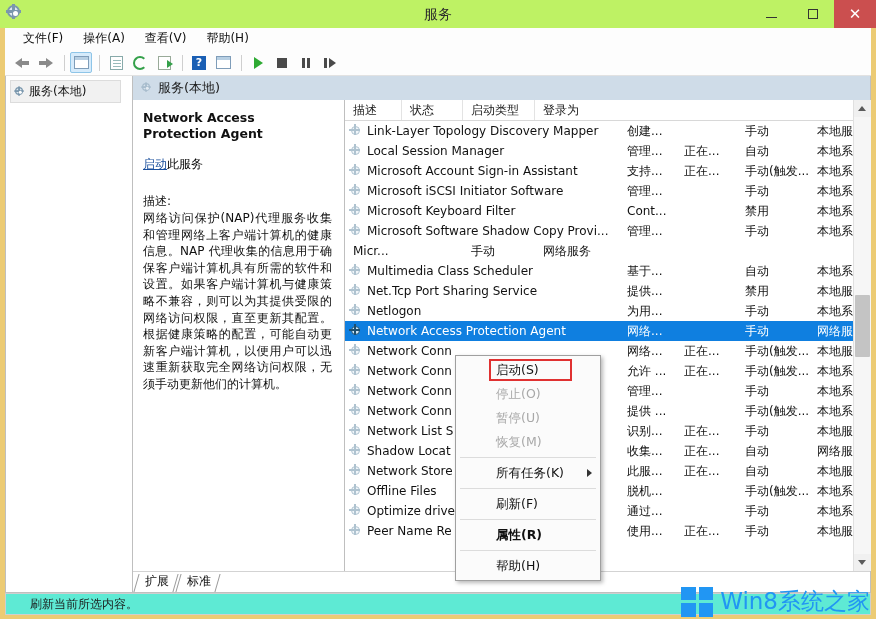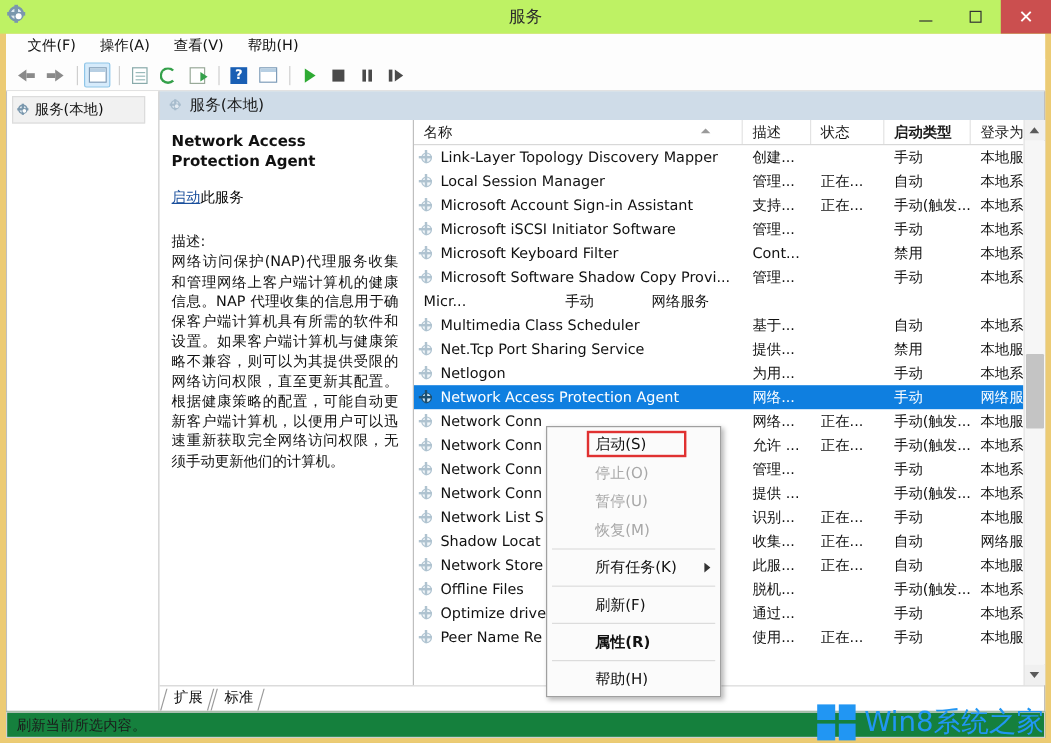--- a/index.html
+++ b/index.html
@@ -208,39 +208,39 @@
     display:flex; align-items:center;
     padding-left: 8px;
     border-right: 1px solid #e3e3e3;
     position: relative;
     font-family:"DejaVu Sans",sans-serif;
     white-space: nowrap; overflow: hidden;
   }
   .hc.c-name { flex: 0 0 274px; }
   .hc.c-desc { flex: 0 0 57px; }
   .hc.c-state { flex: 0 0 61px; }
-  .hc.c-start { flex: 0 0 72px; font-weight: bold; }
+  .hc.c-start { flex: 0 0 72px; }
   .hc.c-logon { flex: 1 1 auto; border-right:none;}
   .sortmark {
     position:absolute; right: 26px; top: 7px;
     width:0;height:0;border-left:4px solid transparent;border-right:4px solid transparent;
     border-bottom:4px solid #9a9a9a;
   }
 
   .lbody { flex: 1 1 auto; overflow: hidden; position: relative; }
   .row {
     display: flex; align-items: center;
     height: 20px;
     font-size: 12px; color: #111;
     font-family:"DejaVu Sans",sans-serif;
     white-space: nowrap;
   }
   .row.sel { background: #0f7fe0; color: #fff; }
   .row .cell { overflow: hidden; padding-left: 8px; }
-  .cell.c-name { flex: 0 0 274px; display:flex; align-items:flex-end; gap:5px; padding-left: 4px;}
+  .cell.c-name { flex: 0 0 274px; display:flex; align-items:flex-start; gap:5px; padding-left: 4px;}
   .cell.c-desc { flex: 0 0 57px; }
   .cell.c-state { flex: 0 0 61px; }
   .cell.c-start { flex: 0 0 72px; }
   .cell.c-logon { flex: 1 1 auto; }
   .row .gear-ico {
     flex: 0 0 13px; width:13px; height:13px; position:relative; opacity:.55;
   }
   .gear-ico .g {
     width: 9px; height: 9px; border-radius: 50%;
     border: 1.6px solid #6f93ab; background: #e7f0f6;
@@ -287,23 +287,23 @@
   }
   .tab::after {
     content:""; position:absolute; right:1px; top:2px; bottom:0; width:1px;
     background:#9a9a9a; transform: skewX(-16deg);
   }
 
   
   .statusbar {
     flex: 0 0 22px;
     display: flex; align-items: center;
-    padding-left: 8px;
+    padding-left: 24px;
     margin: 0 5px 4px 5px;
-    background: #15803d;
+    background: #5eead4;
     border: 1px solid #cfcfcf;
     font-size: 12px; color: #1b1b1b;
     font-family:"DejaVu Sans",sans-serif;
   }
 
   
   .ctxmenu {
     position: absolute;
     left: 455px; top: 355px;
     width: 146px;
@@ -466,24 +466,20 @@
           <div class="svc-title">Network Access Protection Agent</div>
           <div class="svc-action">
             <a href="#">启动</a><span>此服务</span>
           </div>
           <div class="svc-desc-label">描述:</div>
           <div class="svc-desc-body">网络访问保护(NAP)代理服务收集和管理网络上客户端计算机的健康信息。NAP 代理收集的信息用于确保客户端计算机具有所需的软件和设置。如果客户端计算机与健康策略不兼容，则可以为其提供受限的网络访问权限，直至更新其配置。根据健康策略的配置，可能自动更新客户端计算机，以便用户可以迅速重新获取完全网络访问权限，无须手动更新他们的计算机。</div>
         </div>
 
         <div class="list-col">
           <div class="lhead">
-            <div class="hc c-name">
-              <span>名称</span>
-              <span class="sortmark"></span>
-            </div>
             <div class="hc c-desc">描述</div>
             <div class="hc c-state">状态</div>
             <div class="hc c-start">启动类型</div>
             <div class="hc c-logon">登录为</div>
           </div>
           <div class="lbody" id="list-body">
               <div class="row">
                 <div class="cell c-name">
                   <span class="gear-ico">
                     <span class="g"></span>

